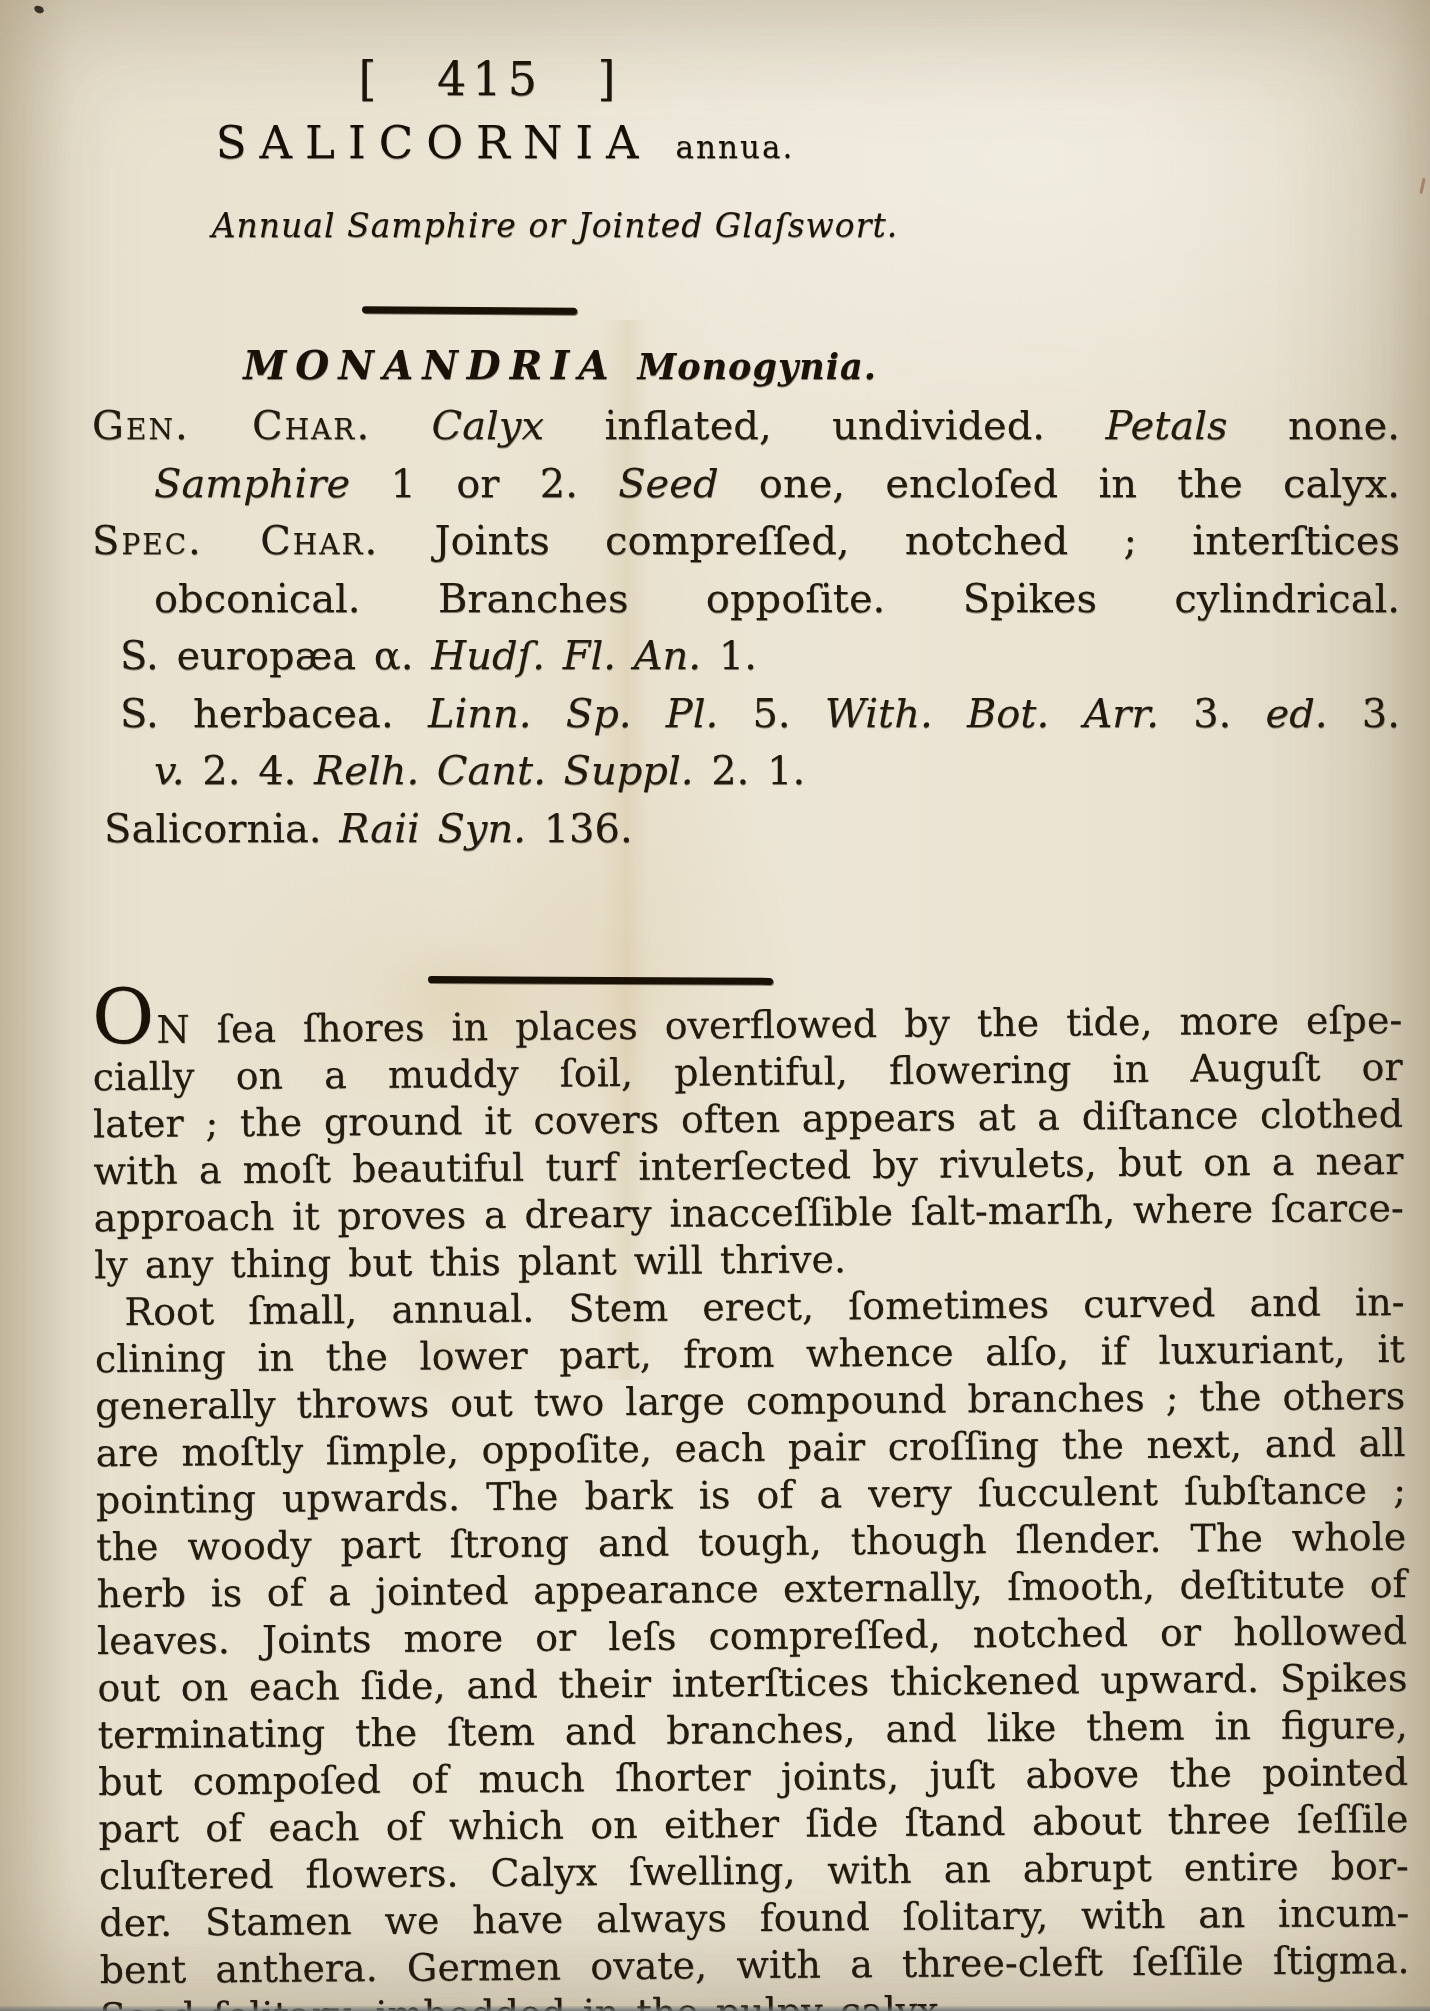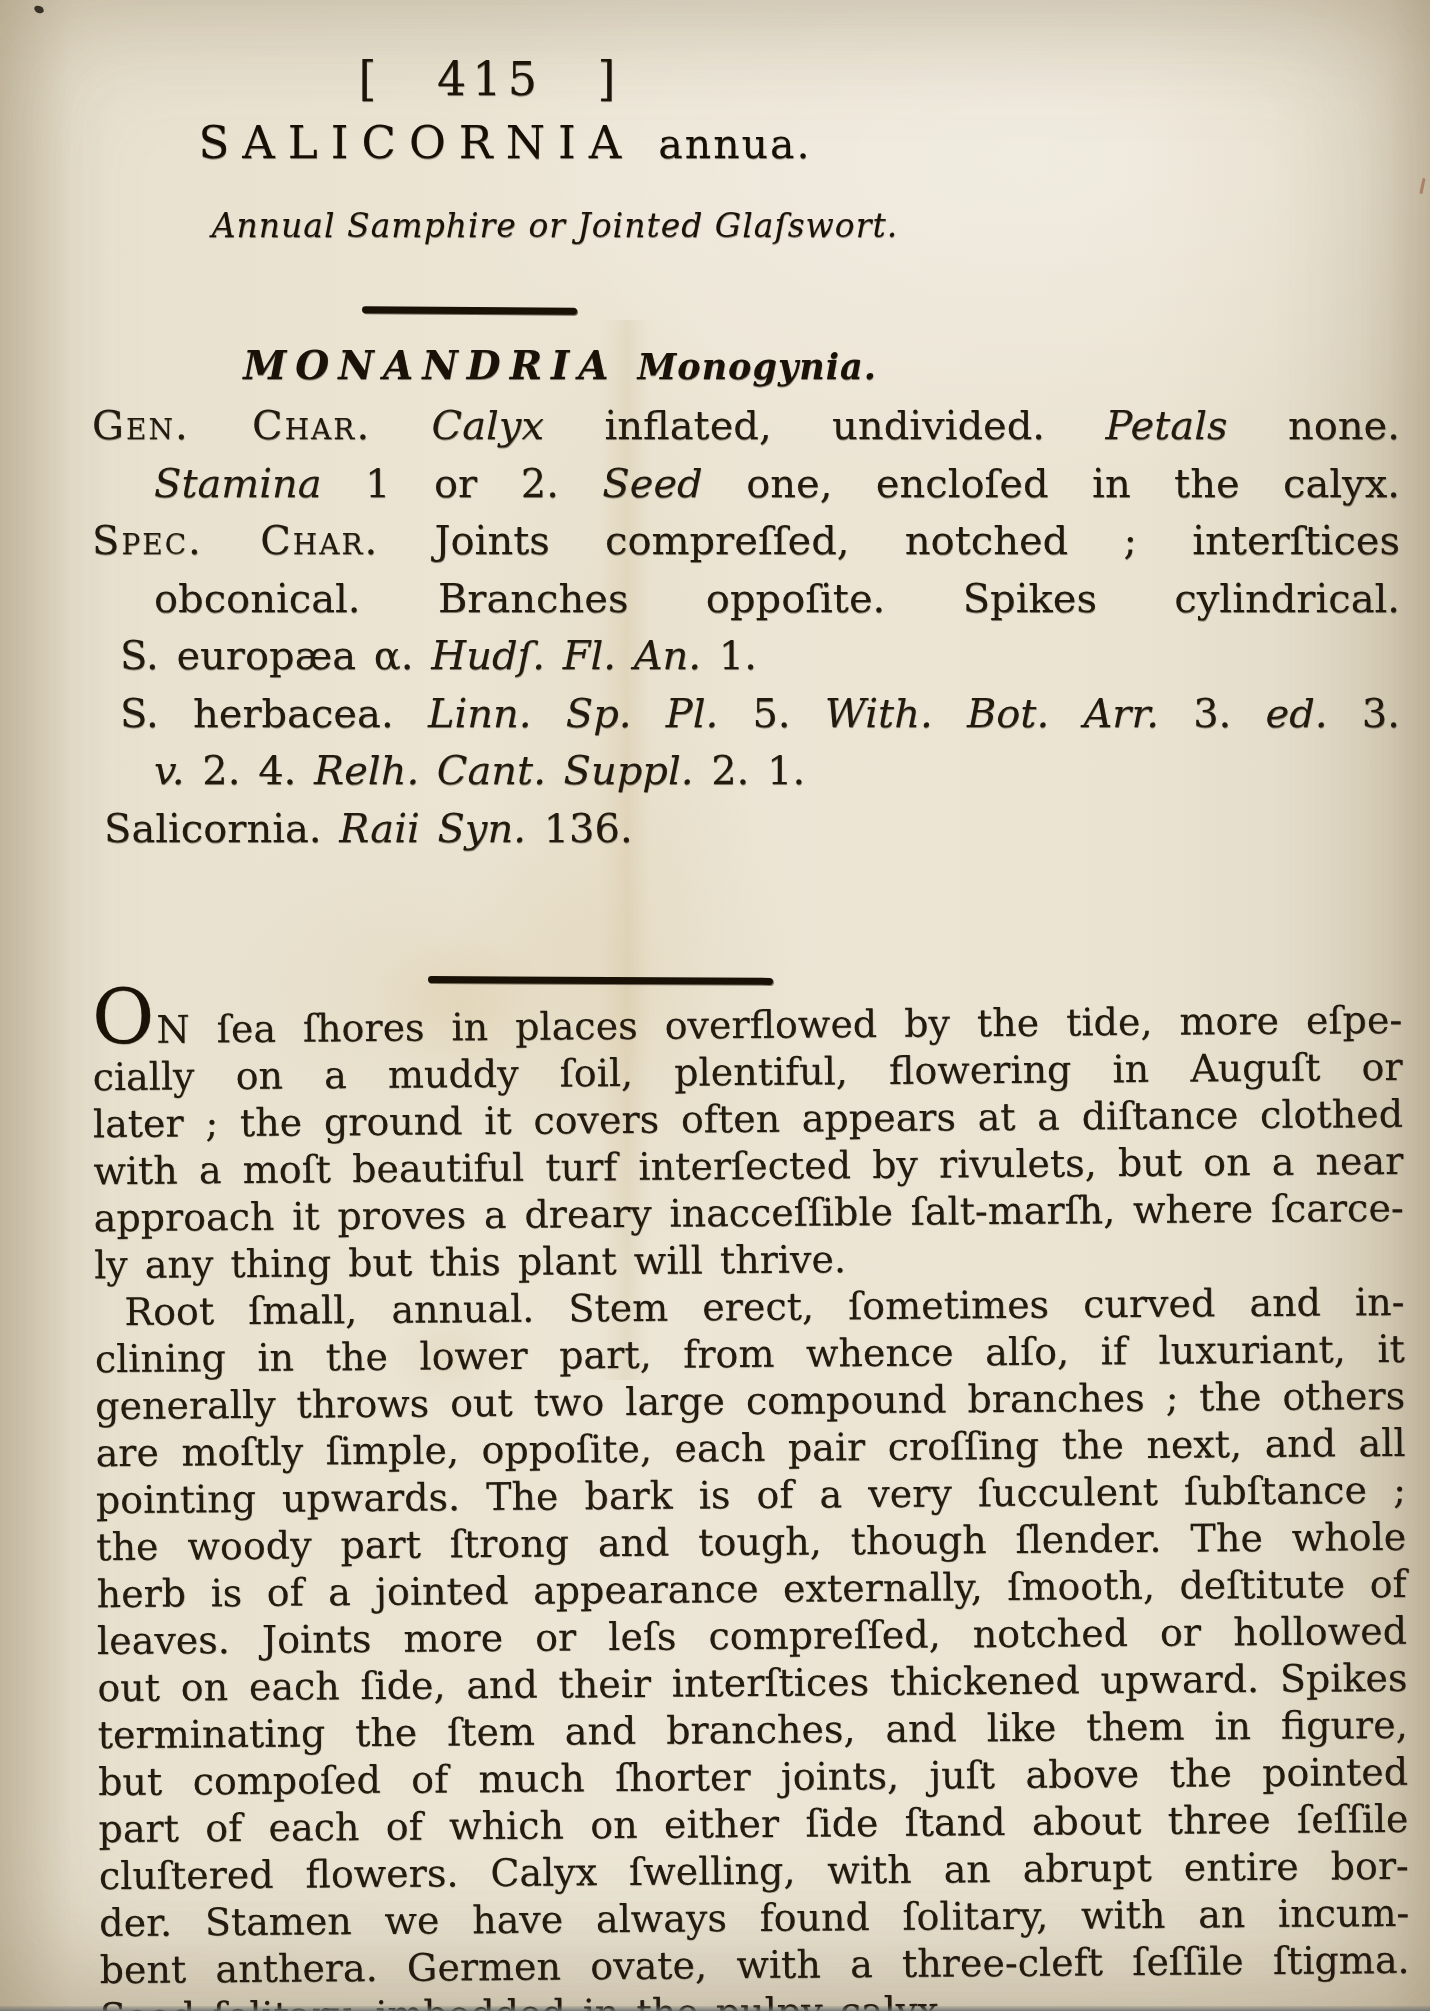--- a/index.html
+++ b/index.html
@@ -26,21 +26,21 @@
   .ink{ text-shadow:0.3px 0.5px 0.7px rgba(34,24,12,0.55); }
 
   .pageno{
     position:absolute;top:16px;left:0;width:980px;text-align:center;
     font-size:46px;letter-spacing:6px;word-spacing:34px;color:#1c1409;margin-top:36px;
   }
   .title{
     position:absolute;top:116px;left:0;width:1010px;text-align:center;color:#150f06;
   }
   .genus{font-size:45px;letter-spacing:13px;text-align:center;}
-  .species{font-size:41px;margin-left:24px;letter-spacing:2px;}
+  .species{font-size:31px;margin-left:24px;letter-spacing:2px;}
   .subtitle{
     position:absolute;top:206px;left:0;width:1110px;text-align:center;
     font-style:italic;font-size:33px;letter-spacing:1px;color:#1a1208;
   }
   .rule{position:absolute;background:#191106;border-radius:4px;}
   .rule-top{top:307px;left:362px;width:215px;height:7px;transform:rotate(0.4deg);
     box-shadow:1px 1px 0 rgba(25,17,6,.6);}
   .rule-mid{top:977px;left:428px;width:345px;height:7px;transform:rotate(0.3deg);
     box-shadow:1px 1px 0 rgba(25,17,6,.5);}
   .classif{
@@ -102,21 +102,21 @@
   <div class="subtitle ink">Annual Samphire or Jointed Glaſswort.</div>
 
   <div class="rule rule-top"></div>
 
   <div class="classif ink">
     <span class="class-name">MONANDRIA</span><span class="order-name">Monogynia.</span>
   </div>
 
   <div class="synopsis ink">
       <div class="cline just" style="padding-left: 0px;"><span class="seg-sc">Gen. Char.</span><span class="seg-r"> </span><span class="seg-i">Calyx</span><span class="seg-r"> inflated, undivided. </span><span class="seg-i">Petals</span><span class="seg-r"> none.</span></div>
-      <div class="cline just" style="padding-left: 62px;"><span class="seg-i">Stamina</span><span class="seg-r"> 1 or 2. </span><span class="seg-i">Seed</span><span class="seg-r"> one, encloſed in the calyx.</span></div>
+      <div class="cline just" style="padding-left: 62px;"><span class="seg-i">Samphire</span><span class="seg-r"> 1 or 2. </span><span class="seg-i">Seed</span><span class="seg-r"> one, encloſed in the calyx.</span></div>
       <div class="cline just" style="padding-left: 0px;"><span class="seg-sc">Spec. Char.</span><span class="seg-r"> Joints compreſſed, notched ; interſtices</span></div>
       <div class="cline just" style="padding-left: 62px;"><span class="seg-r">obconical. Branches oppoſite. Spikes cylindrical.</span></div>
       <div class="cline" style="padding-left: 28px;"><span class="seg-r">S. europæa α. </span><span class="seg-i">Hudſ. Fl. An.</span><span class="seg-r"> 1.</span></div>
       <div class="cline just" style="padding-left: 28px;"><span class="seg-r">S. herbacea. </span><span class="seg-i">Linn. Sp. Pl.</span><span class="seg-r"> 5. </span><span class="seg-i">With. Bot. Arr.</span><span class="seg-r"> 3. </span><span class="seg-i">ed.</span><span class="seg-r"> 3.</span></div>
       <div class="cline" style="padding-left: 62px;"><span class="seg-i">v.</span><span class="seg-r"> 2. 4.   </span><span class="seg-i">Relh. Cant. Suppl.</span><span class="seg-r"> 2. 1.</span></div>
       <div class="cline" style="padding-left: 12px;"><span class="seg-r">Salicornia. </span><span class="seg-i">Raii Syn.</span><span class="seg-r"> 136.</span></div>
     </div>
 
   <div class="rule rule-mid"></div>
 

